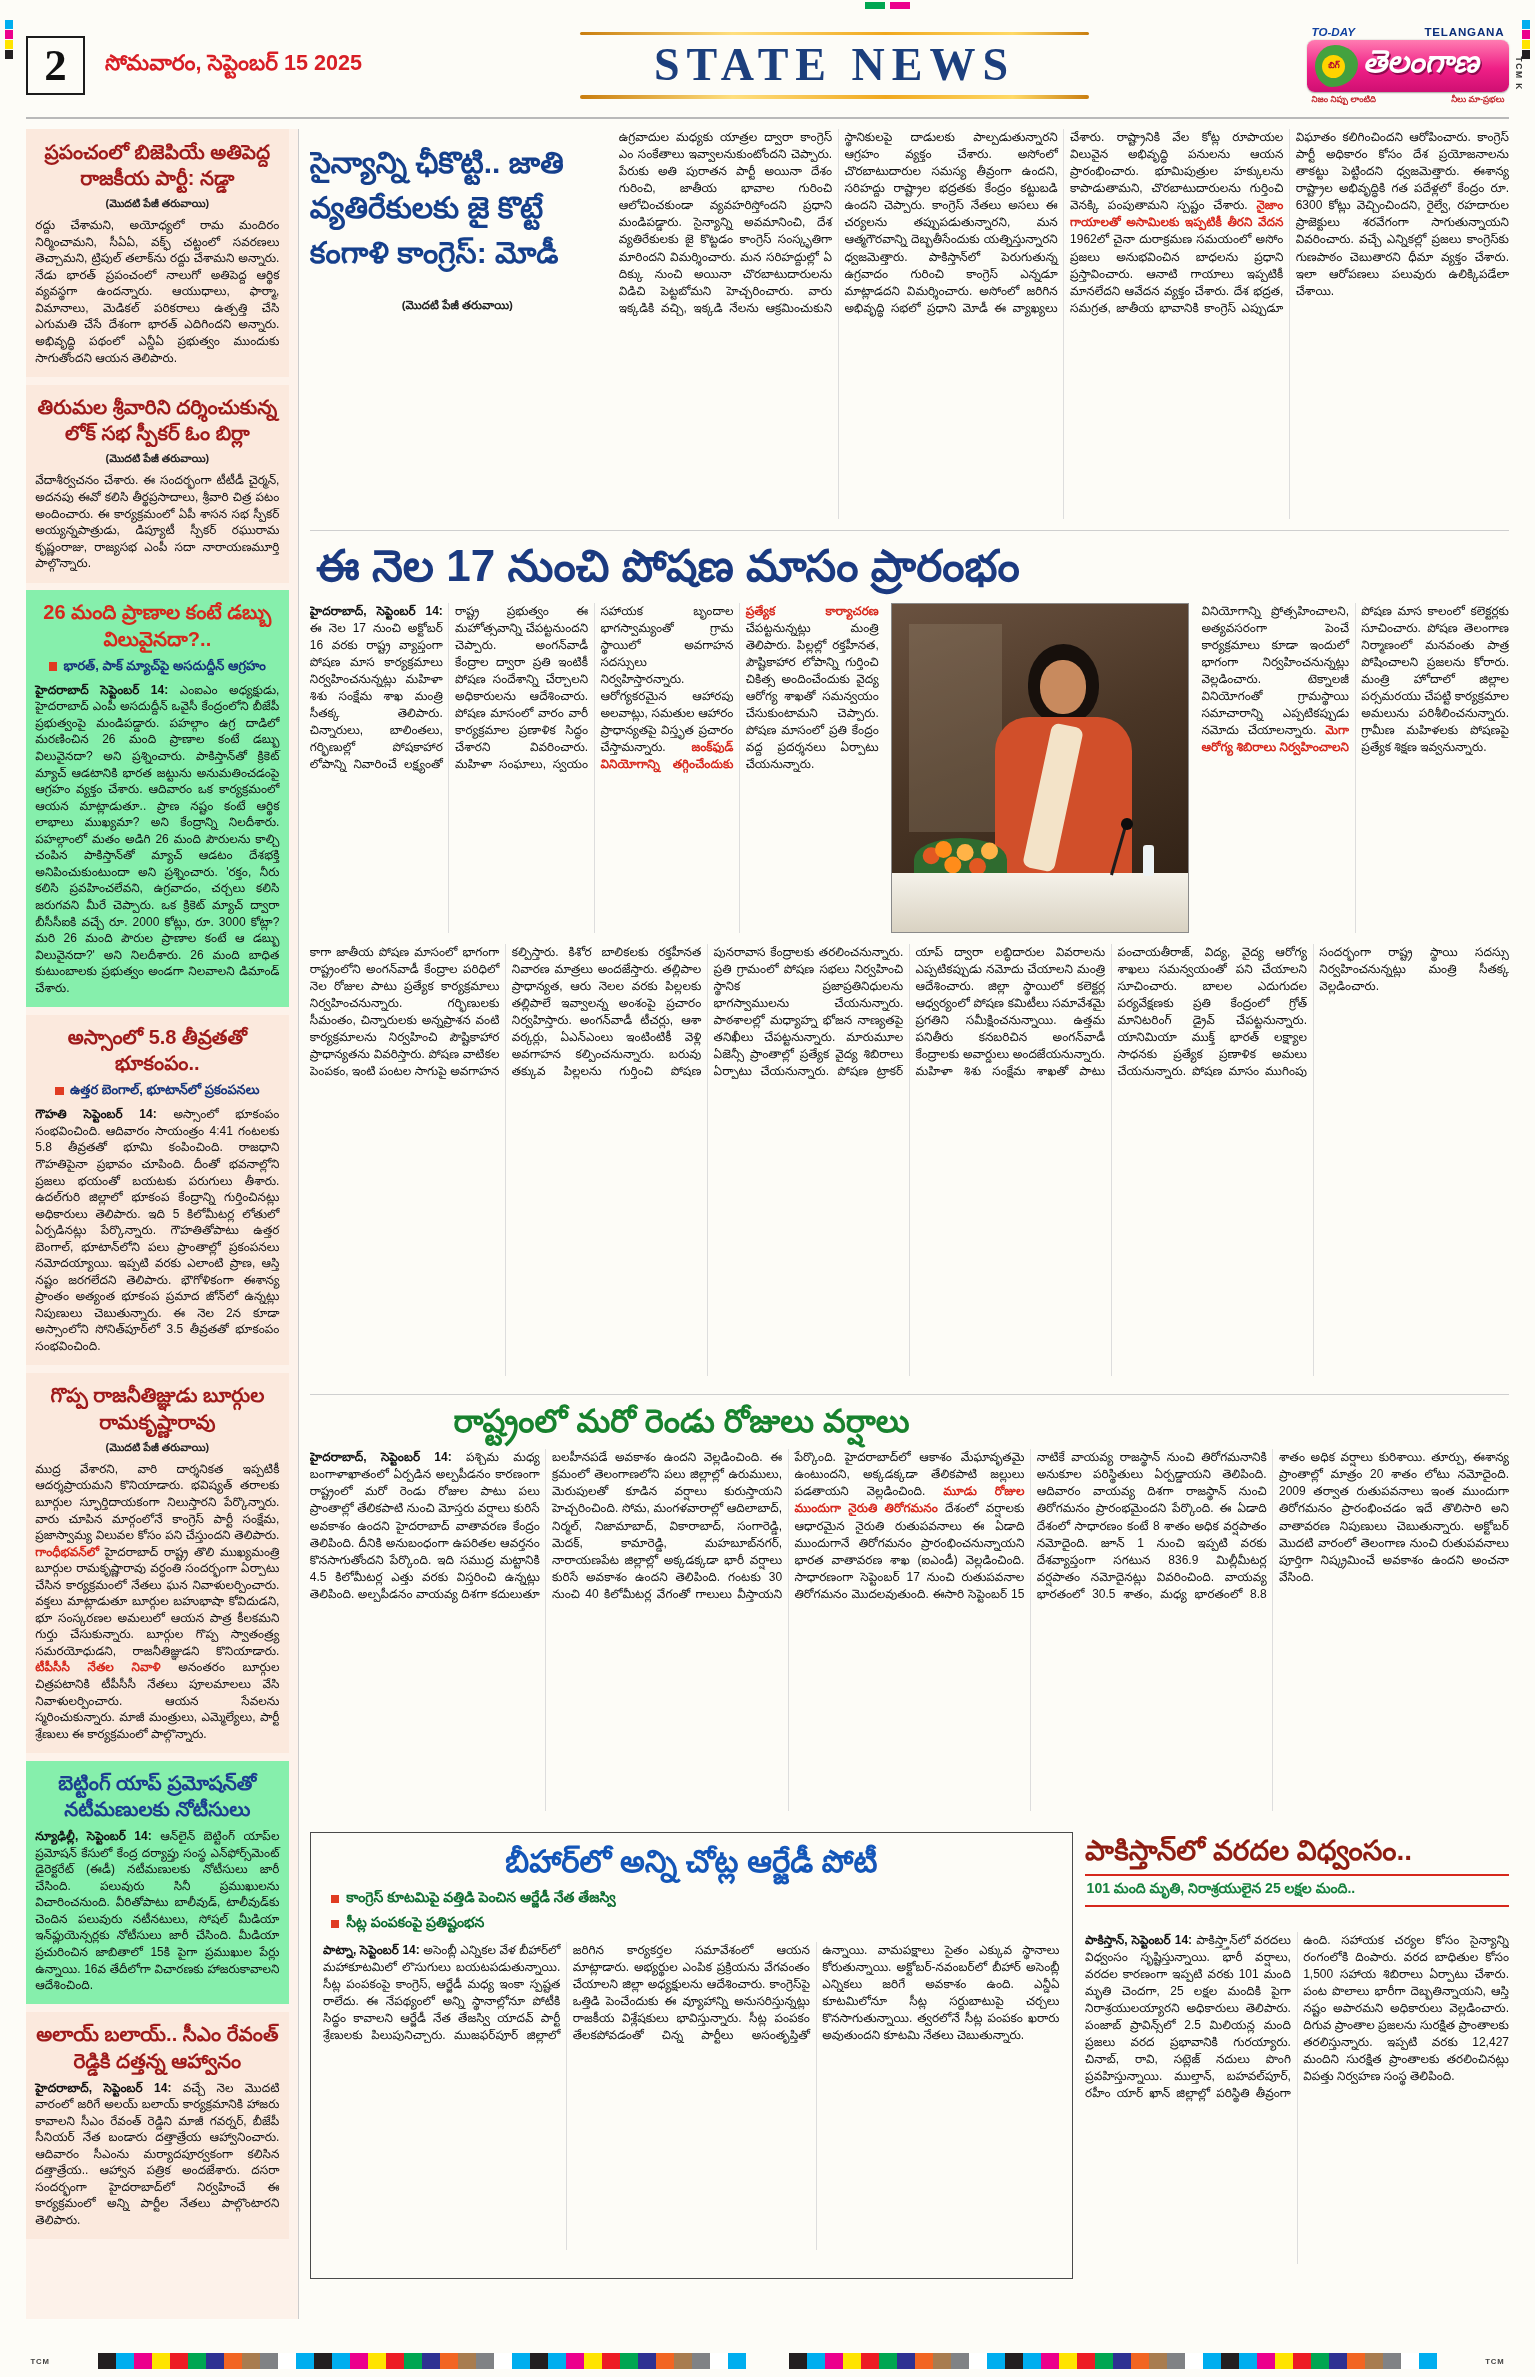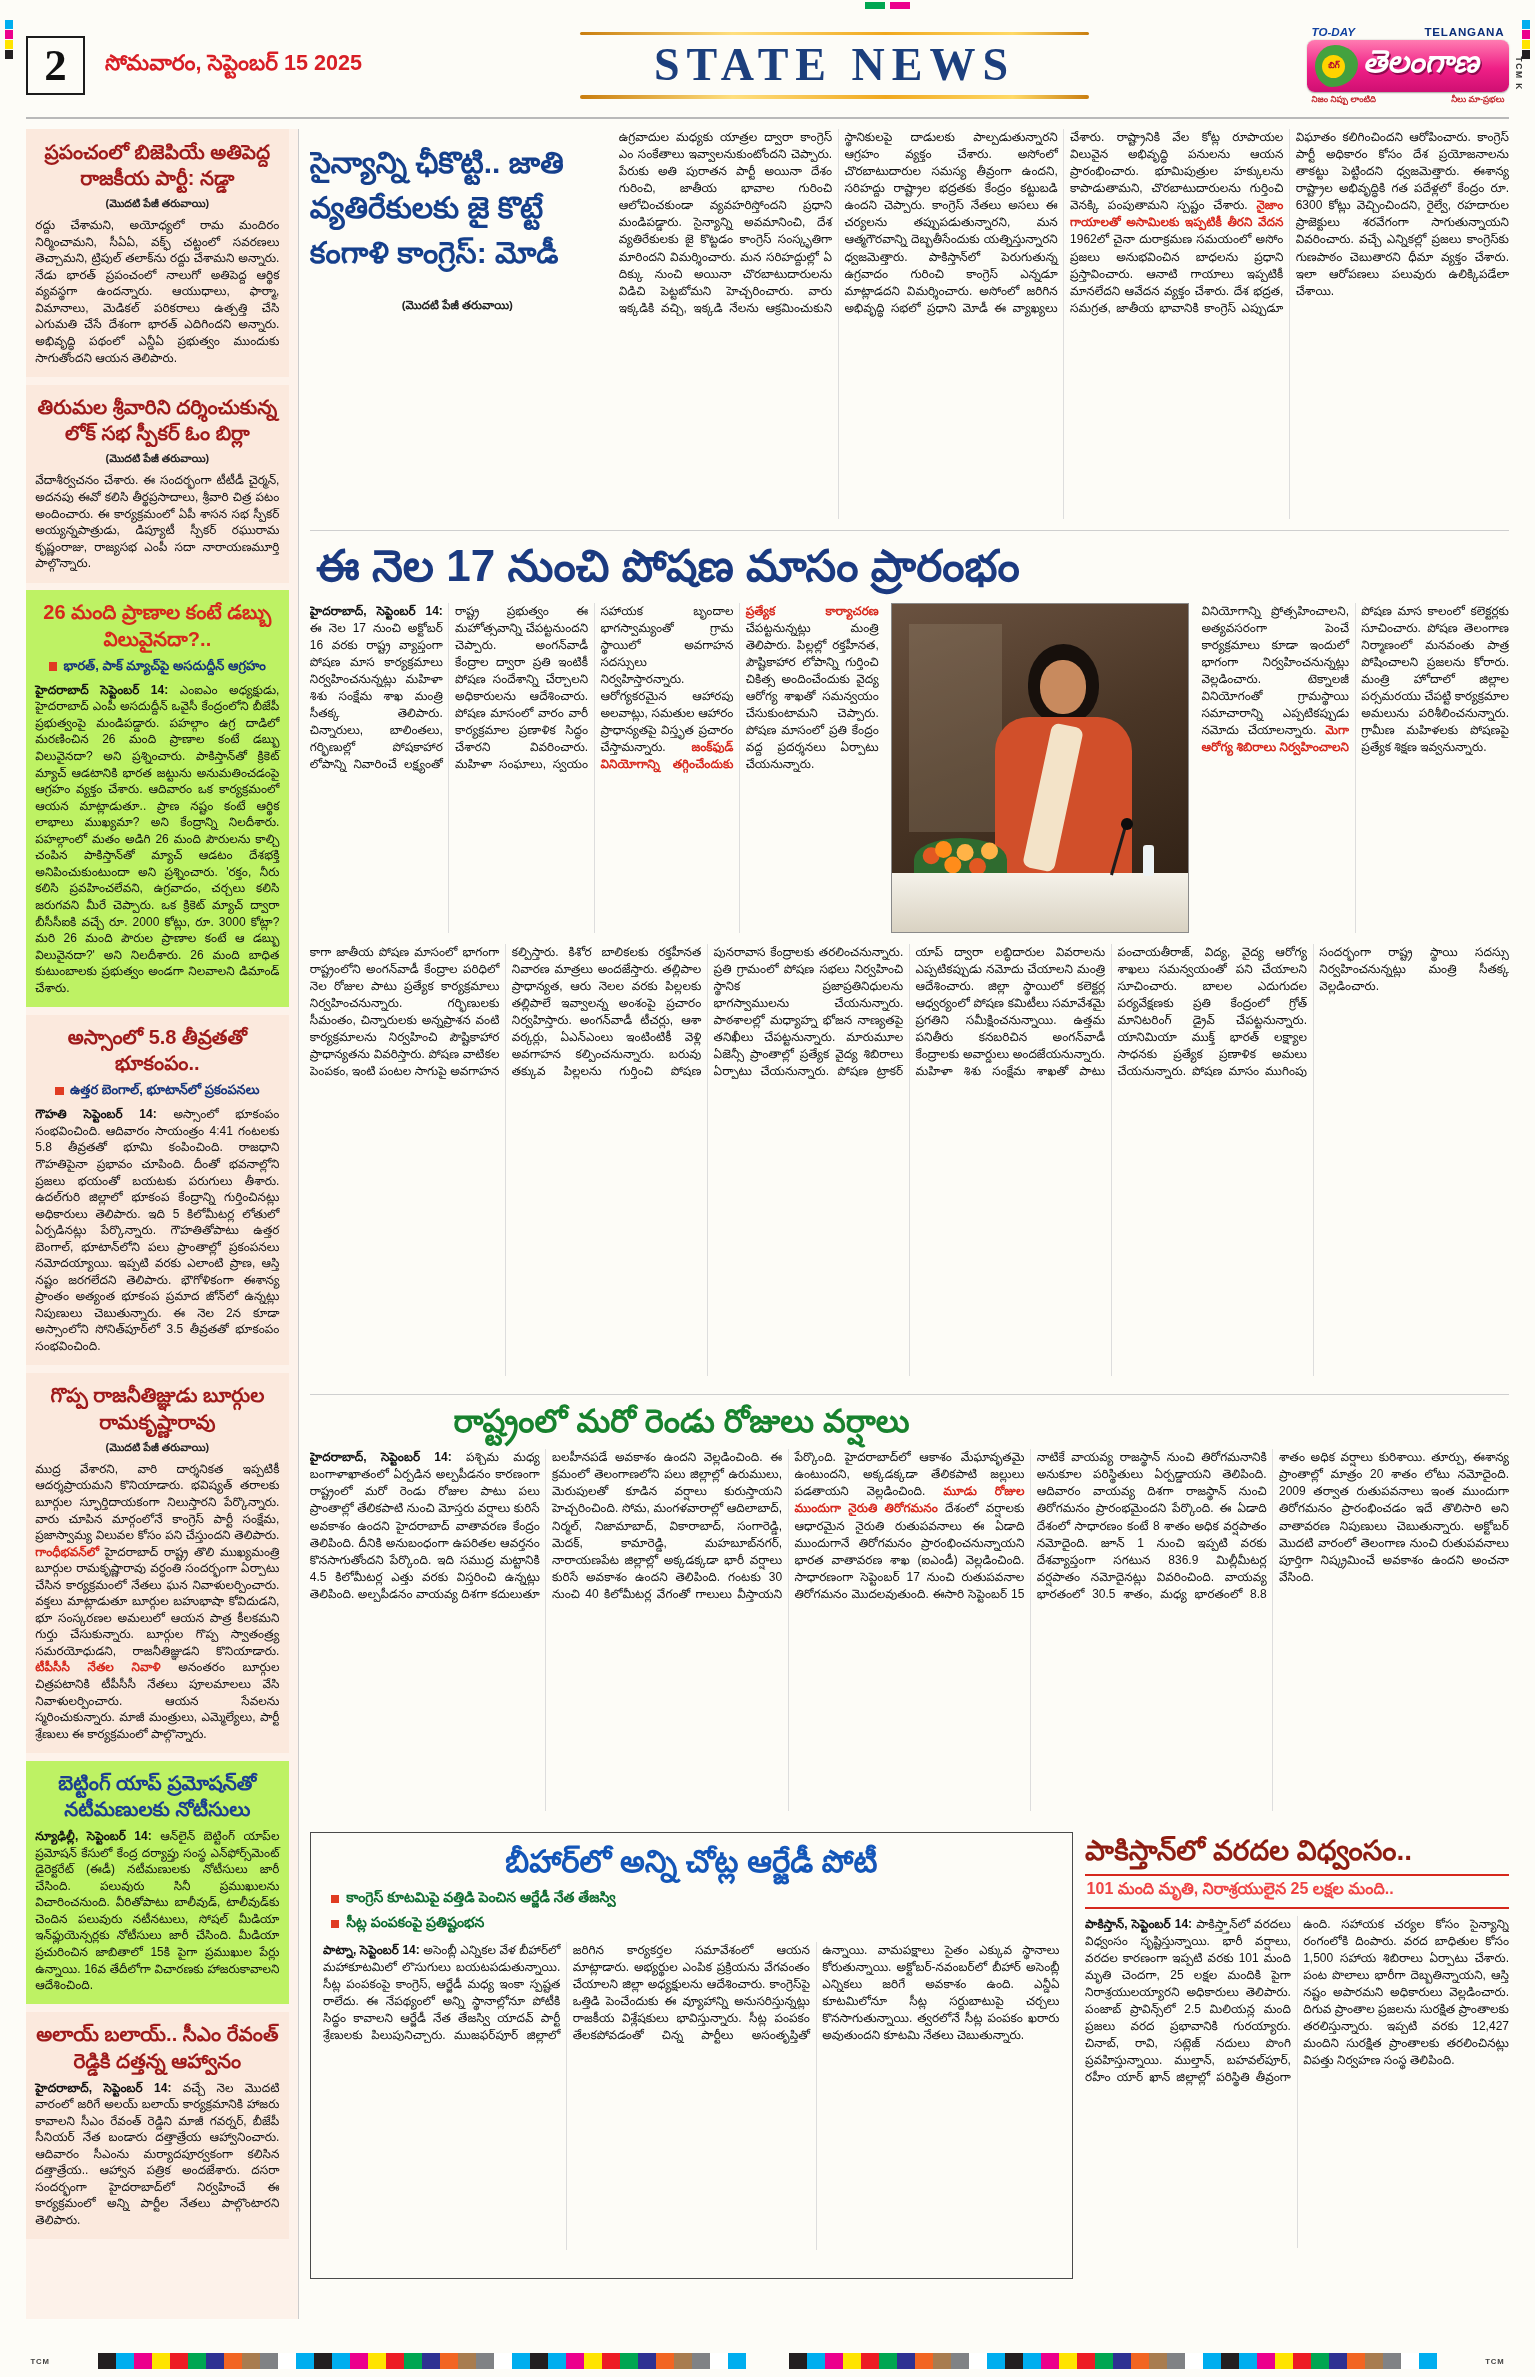--- a/index.html
+++ b/index.html
@@ -46,21 +46,21 @@
     text-shadow:1.5px 1.5px 0 #8d0b4e; padding-left:26px; }
   .mh-tag { display:flex; justify-content:space-between; padding:2.3px 4.6px 0; font-size:8.5px; font-weight:bold; color:#c2272d; }
   .header-rule { height:1.5px; background:#b9b9b9; margin:0 26px; }
   
   .content { display:flex; gap:10.8px; padding:10.8px 26px 0 26px; }
   .left-col { width:273px; flex:none; display:flex; flex-direction:column; gap:7.7px;
     height:2190px; overflow:hidden; border-right:0.8px solid #ccc; padding-right:9.3px; background:#fdf2ea; }
   .main-col { flex:1; display:flex; flex-direction:column; }
   
   .la { background:#fbe9dd; padding:9.3px 9.3px 10.8px; }
-  .la.white { background:#bef264; }
+  .la.white { background:#86efac; }
   .la-head { color:#9e1a1a; font-size:20px; font-weight:bold; text-align:center; line-height:1.32; margin-bottom:5.4px; }
   .la-head.red { color:#d6281c; }
   .la-head.blue { color:#1b3e8f; }
   .la-cont { text-align:center; font-size:10.8px; font-weight:bold; color:#222; margin-bottom:5.4px; }
   .la-bullet { display:flex; gap:6.2px; align-items:center; justify-content:center;
     color:#14337a; font-weight:bold; font-size:13px; margin-bottom:6.2px; }
   .bullet-sq { width:8.5px; height:8.5px; background:#e03c22; flex:none; }
   .la-body { font-size:12px; line-height:1.38; text-align:justify; color:#101010; }
   .dateline { font-weight:bold; }
   .red-text { color:#d6281c; font-weight:bold; }
@@ -98,22 +98,22 @@
   .rain-head { color:#18822e; font-size:32px; font-weight:bold; text-align:center; width:62%; margin-bottom:9.3px; line-height:1.15; }
   .rain-body { column-count:5; height:362px; overflow:hidden; }
   
   .bottom-row { display:flex; gap:12.3px; height:447px; margin-top:6.2px;justify-content:space-between; }
   .bihar { width:763px; flex:none; border:1.5px solid #4a4a4a; padding:10.8px 12.3px; background:#fdfcf7; }
   .bihar-head { color:#1456b8; font-size:31px; font-weight:bold; text-align:center; margin-bottom:9.3px; line-height:1.15; }
   .bihar-bullet { display:flex; gap:7px; align-items:center; color:#0d6b2f; font-weight:bold; font-size:14px; margin:4.6px 0 4.6px 7.7px; }
   .bihar-body { column-count:3; margin-top:7.7px; height:308px; overflow:hidden; font-size:12px; }
   .pak { flex:1; padding-top:1.5px; }
   .pak-head { color:#8e1d12; font-size:28px; font-weight:bold; margin-bottom:6.2px; line-height:1.2; }
-  .pak-sub { font-weight:bold; font-size:16px; color:#ef4444; border-top:2.3px solid #d6281c; border-bottom:2.3px solid #d6281c;
-    padding:4.6px 1.5px; margin-bottom:7px; }
+  .pak-sub { font-weight:bold; font-size:14px; color:#15803d; border-top:2.3px solid #d6281c; border-bottom:2.3px solid #d6281c;
+    padding:4.6px 1.5px; margin-bottom:25px; }
   .pak-body { column-count:2; height:332px; overflow:hidden; }
   
   .print-footer { position:absolute; bottom:7.7px; left:26px; right:26px; display:flex; justify-content:space-between; align-items:center; }
   .bar-group { display:flex; }
   .bar-group .sq { width:18px; height:16px; display:block; }
   .tcm-label { font-size:7.7px; font-weight:bold; color:#444; letter-spacing:0.8px; padding:0 4.6px; }
 </style>
 </head>
 <body>
 

